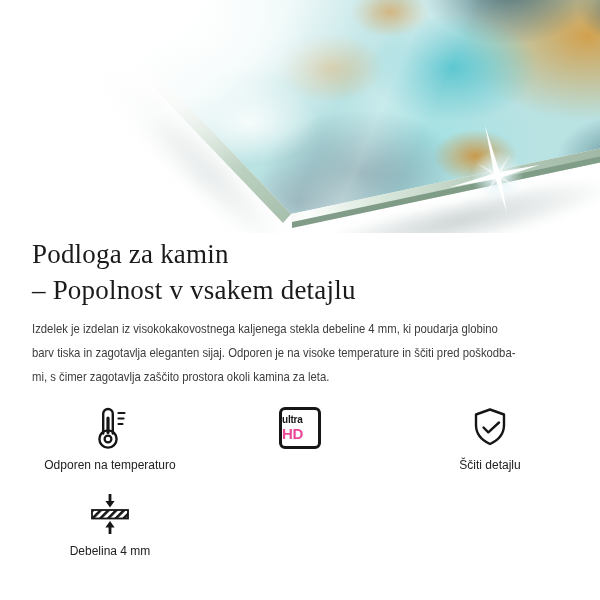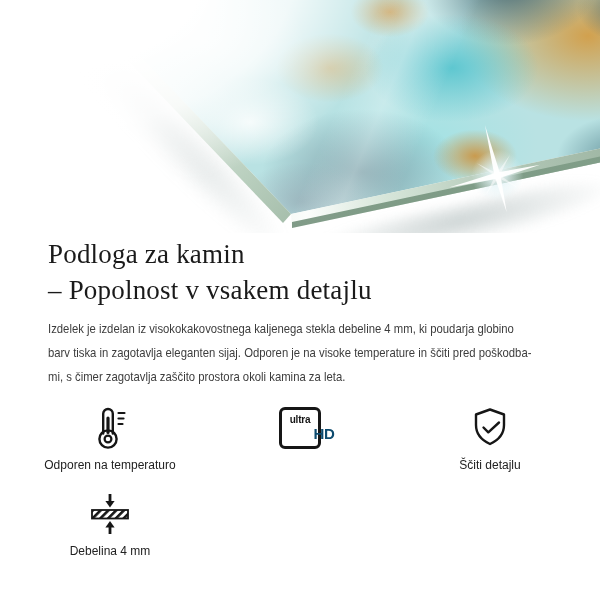--- a/index.html
+++ b/index.html
@@ -64,37 +64,37 @@
     background:linear-gradient(315deg,#93ad99 0%,#b9cfbe 28%,rgba(205,222,208,.65) 52%,rgba(255,255,255,0) 80%);
   }
 
   .hero-fade {
     position:absolute; inset:0; z-index:5; pointer-events:none;
     background:radial-gradient(500px 330px at 55px -30px, #fff 30%, rgba(255,255,255,.8) 48%, rgba(255,255,255,0) 70%);
   }
   .sparkle { position:absolute; left:440px; top:118px; z-index:6; }
 
   
-  .content { padding:0 48px; }
+  .content { padding:0 32px; }
   .title { font-family:"Liberation Serif","DejaVu Serif",serif; font-weight:400;
     color:#1a1a1a; font-size:27px; line-height:36px; letter-spacing:.2px; margin-top:3px; }
   .title span { display:block; }
   .description { margin-top:9px; transform:scaleX(.87); transform-origin:0 0; }
   .description div { font-size:13px; line-height:24px; color:#3d3d3d; white-space:nowrap; }
 
   
   .features { margin:14px 0 0 15px; display:grid; grid-template-columns:190px 190px 190px; row-gap:16px; }
   .feature { display:flex; flex-direction:column; align-items:center; }
   .icon-box { height:50px; display:flex; align-items:center; justify-content:center; }
   .feature-label { margin-top:5px; font-size:12px; color:#222; line-height:15px; }
 
   .uhd { width:42px; height:42px; border:3px solid #161616; border-radius:6px;
-    display:flex; flex-direction:column; align-items:center; justify-content:center; line-height:1; }
+    display:flex; flex-direction:column; align-items:flex-start; justify-content:center; line-height:1; }
   .uhd .t { font-size:10px; font-weight:700; color:#161616; letter-spacing:-.2px; }
-  .uhd .b { font-size:15px; font-weight:800; color:#0c4a6e; margin-top:1px; letter-spacing:-.3px;margin-left:48px; }
+  .uhd .b { font-size:15px; font-weight:800; color:#ec4899; margin-top:1px; letter-spacing:-.3px; }
 
   .hatch-tri { width:46px; height:42px;
     background:repeating-linear-gradient(135deg,#161616 0 3.5px, rgba(0,0,0,0) 3.5px 9.2px);
     clip-path:polygon(0 100%, 100% 2%, 100% 100%); }
 
   svg.stroke-ic { stroke:#161616; fill:none; stroke-width:2.4; }
 </style>
 </head>
 <body>
 

